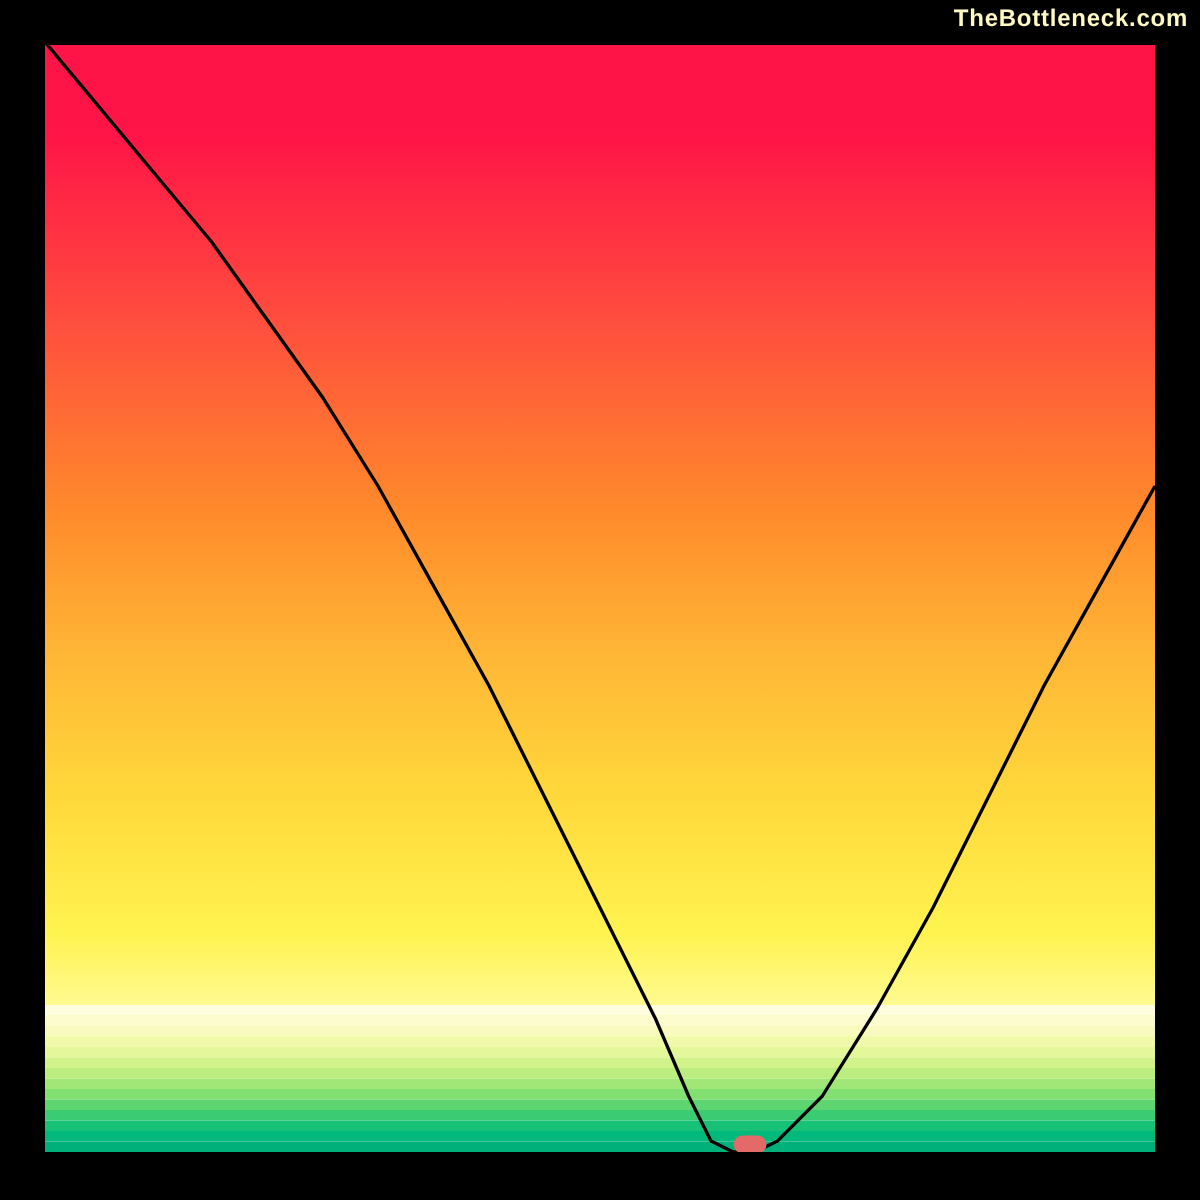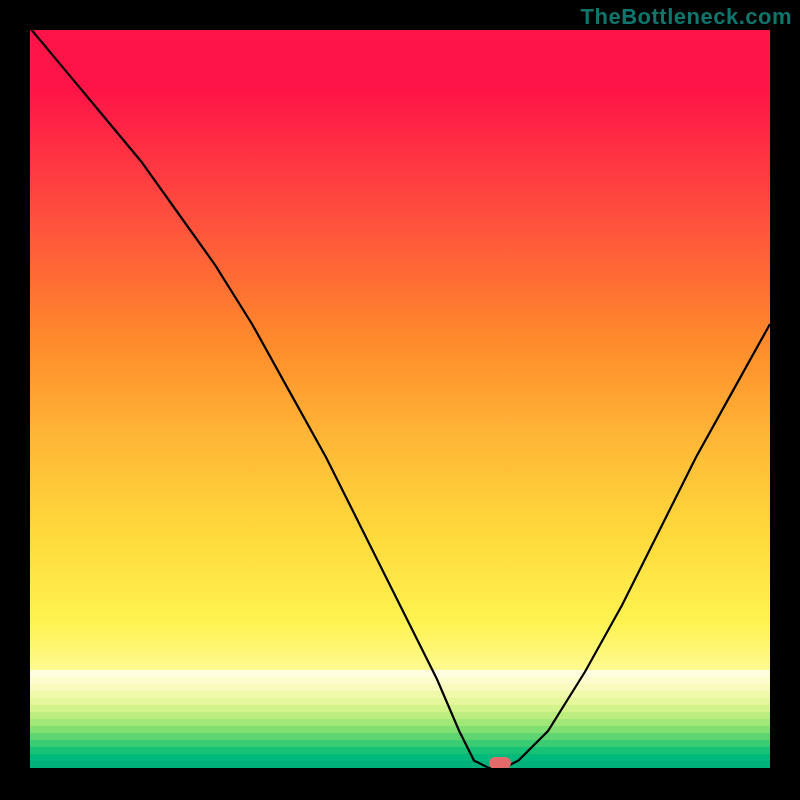--- a/index.html
+++ b/index.html
@@ -14,23 +14,23 @@
   .frame {
     position: relative;
     width: 800px;
     height: 800px;
     background: #000;
   }
   .watermark {
     position: absolute;
     top: 4px;
     right: 8px;
-    font-size: 22px;
+    font-size: 16px;
     font-weight: 600;
-    color: #0f766e;
+    color: #fef9c3;
     letter-spacing: 0.5px;
     user-select: none;
   }
   
   .plot {
     position: absolute;
     left: 30px;
     top: 30px;
     width: 740px;
     height: 740px;

